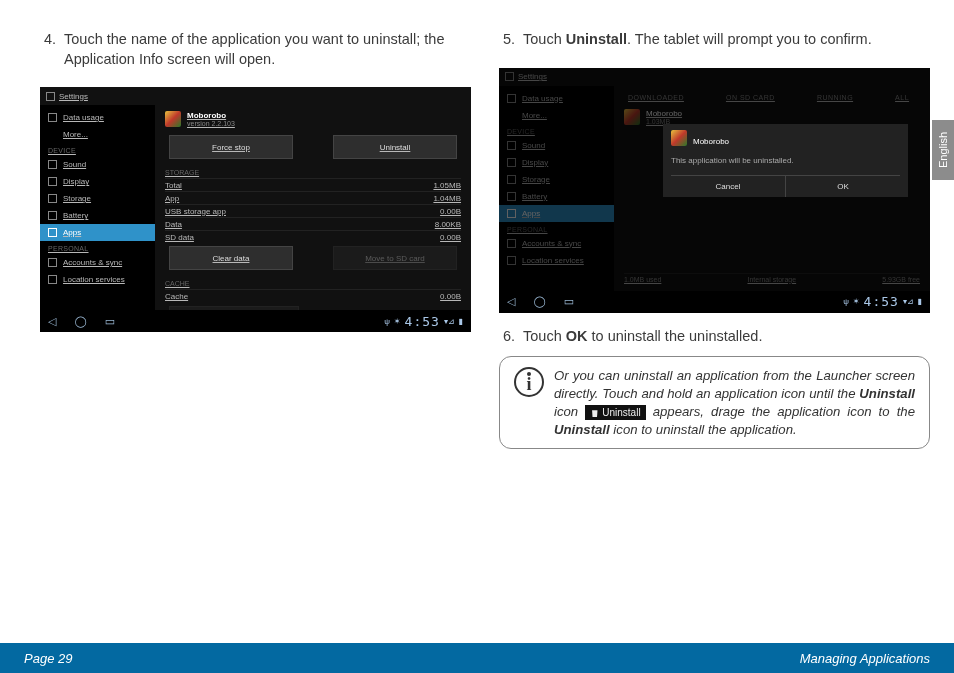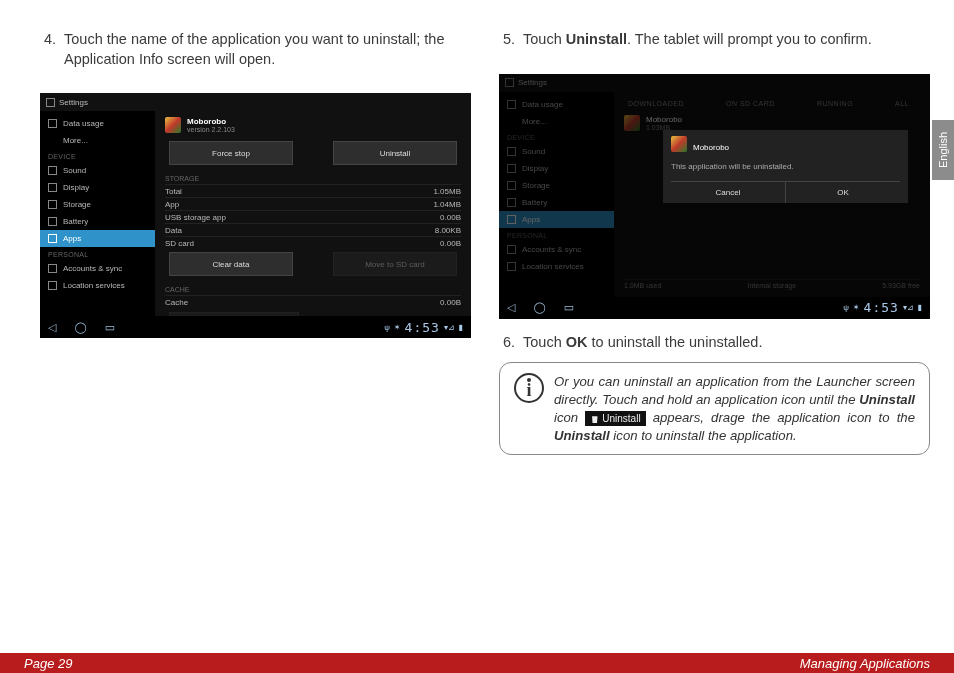--- a/index.html
+++ b/index.html
@@ -5,21 +5,21 @@
   * { box-sizing: border-box; margin: 0; padding: 0; }
   body { font-family: Arial, Helvetica, sans-serif; background: #fff; width: 954px; height: 673px; position: relative; color: #3b3b3b; }
   .page { display: flex; padding: 30px 24px 0 40px; gap: 28px; }
   .col { flex: 1 1 0; }
   
   .step { display: flex; font-size: 14.5px; line-height: 1.35; margin-bottom: 10px; }
   .step .num { width: 24px; flex: none; text-align: left; padding-left:4px;}
   .step .txt { flex: 1; }
   strong { font-weight: 700; }
   
-  .shot { width: 100%; height: 245px; background: #000; margin-top: 24px; margin-bottom: 14px; position: relative; font-size: 8px; color: #b8b8b8; }
+  .shot { width: 100%; height: 245px; background: #000; margin-top: 18px; margin-bottom: 14px; position: relative; font-size: 8px; color: #b8b8b8; text-decoration: underline; }
   .shot-dim { opacity: 0.38; }
   .shot-header { height: 18px; background: #111; display: flex; align-items: center; padding: 0 6px; gap: 4px; color:#bbb;}
   .shot-body { display: flex; height: 205px; }
   .side { width: 115px; background: #000; padding-top: 4px; }
   .side-row { display: flex; align-items: center; gap: 6px; padding: 4px 8px; font-size: 8px; }
   .side-row.active { background: #2f92c9; color: #fff; }
   .side-row .ic { width: 9px; height: 9px; border: 1px solid #888; display:inline-block; }
   .side-sec { font-size:7px; color:#666; padding:4px 8px 2px; letter-spacing:0.3px;}
   .detail { flex: 1; background: #111; padding: 6px 10px; display:flex; flex-direction:column; }
   .app-head { display:flex; align-items:flex-end; gap:6px; margin-bottom:4px;}
@@ -45,21 +45,21 @@
   .info-ic { width:30px; height:30px; flex:none; border:2px solid #333; border-radius:50%; display:flex; align-items:center; justify-content:center; font-size:18px; font-weight:bold; font-family: Georgia, serif; color:#333; position:relative;}
   .info-ic::before{content:"";position:absolute;top:3px;width:4px;height:4px;background:#333;border-radius:50%;}
   .info-ic span{margin-top:4px;}
   .info-txt { font-style:italic; font-size:13.2px; line-height:1.35; text-align:justify; color:#333;}
   .uninstall-badge { display:inline-flex; align-items:center; gap:3px; background:#111; color:#eee; padding:1px 5px; font-size:10px; font-style:normal; vertical-align:middle;}
   .uninstall-badge .trash { width:9px; height:10px; background:#eee; clip-path: polygon(20% 30%,80% 30%,75% 100%,25% 100%); position:relative;}
   .uninstall-badge .trash::before{content:"";position:absolute;top:-3px;left:-1px;width:11px;height:2px;background:#eee;}
   
   .lang-tab { position:absolute; right:0; top:120px; width:22px; height:60px; background:#8c8c8c; color:#fff; font-size:11px; display:flex; align-items:center; justify-content:center; writing-mode:vertical-rl; transform:rotate(180deg);}
   
-  .footer { position:absolute; bottom:0; left:0; right:0; height:20px; background:#b91c1c; color:#fff; display:flex; align-items:center; justify-content:space-between; padding:0 24px; font-style:italic; font-size:13px;}
+  .footer { position:absolute; bottom:0; left:0; right:0; height:30px; background:#0369a1; color:#fff; display:flex; align-items:center; justify-content:space-between; padding:0 24px; font-style:italic; font-size:13px;}
   .gear-ic{width:9px;height:9px;display:inline-block;border:1px solid #888;}
 </style>
 </head>
 <body>
 
 <div class="page">
 
   <div class="col">
     <div class="step">
       <div class="num">4.</div>
@@ -135,21 +135,21 @@
             </div>
           <div class="kv">
               <span>USB storage app</span>
               <span>0.00B</span>
             </div>
           <div class="kv">
               <span>Data</span>
               <span>8.00KB</span>
             </div>
           <div class="kv">
-              <span>SD card</span>
+              <span>SD data</span>
               <span>0.00B</span>
             </div>
           <div class="btn-row" style="margin-top:3px">
             <div class="btn">Clear data</div>
             <div class="btn" style="opacity:.35">Move to SD card</div>
           </div>
           <div class="sec-lbl">CACHE</div>
           <div class="kv">
               <span>Cache</span>
               <span>0.00B</span>

